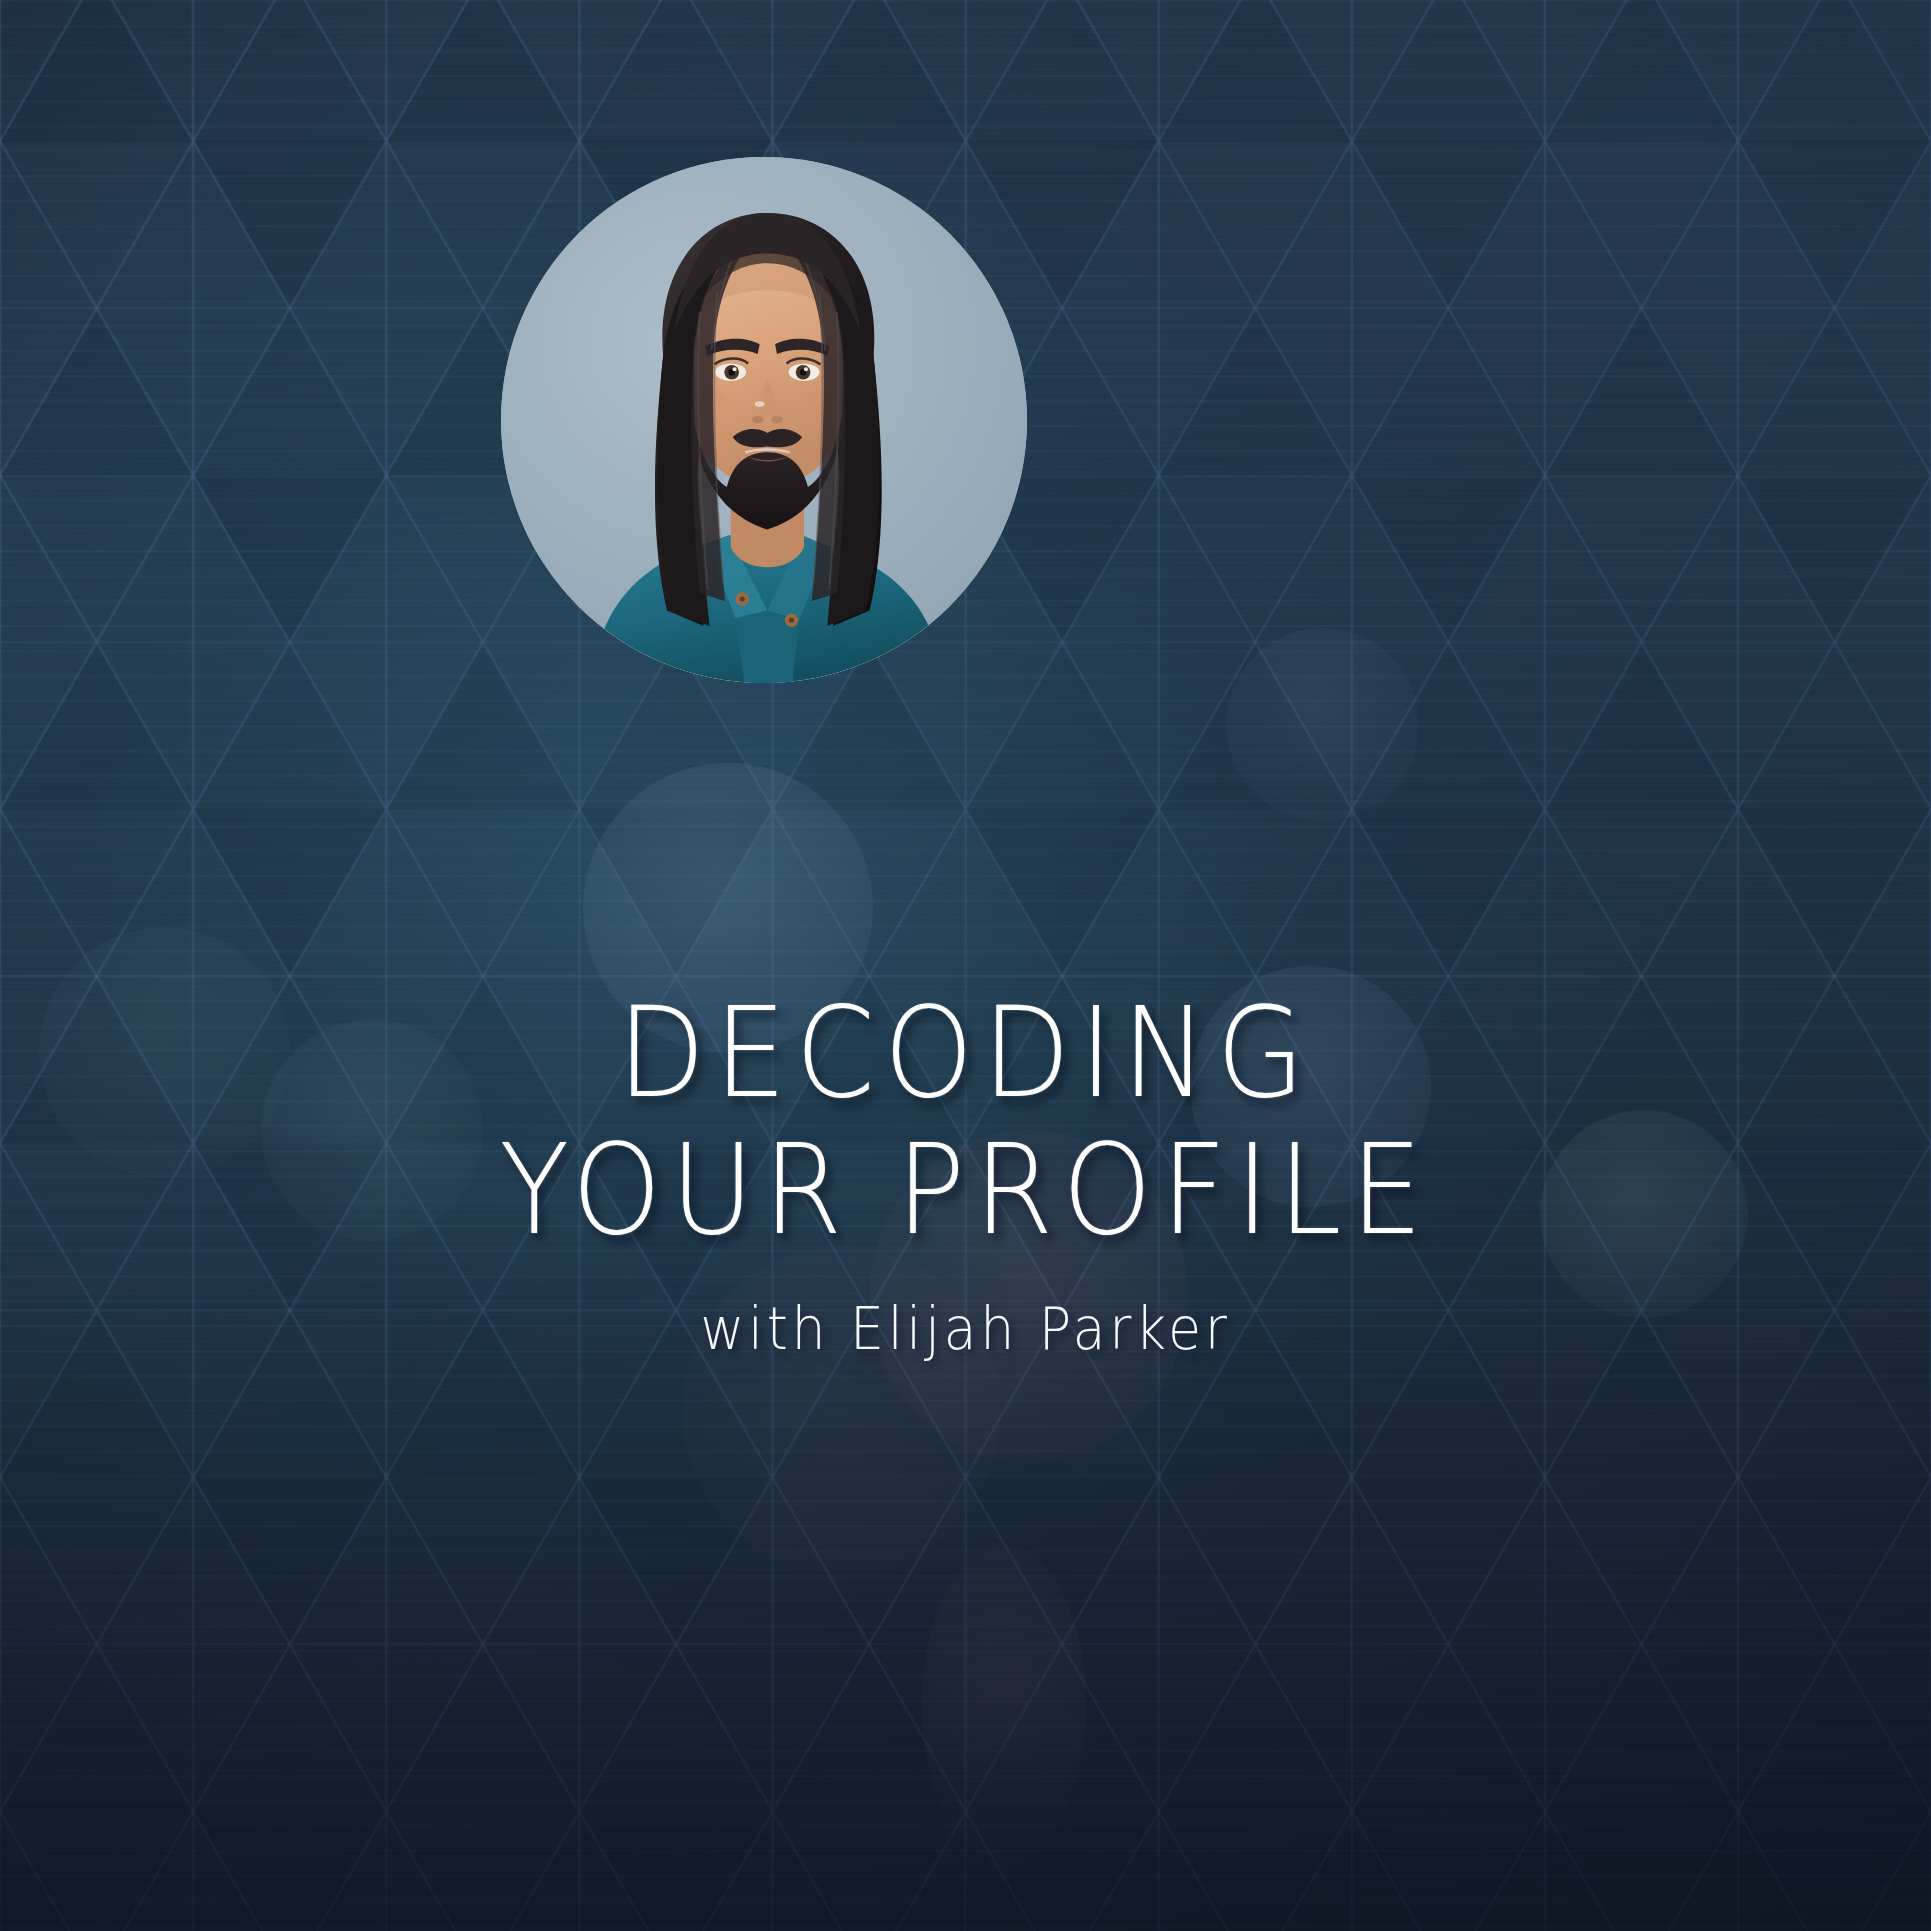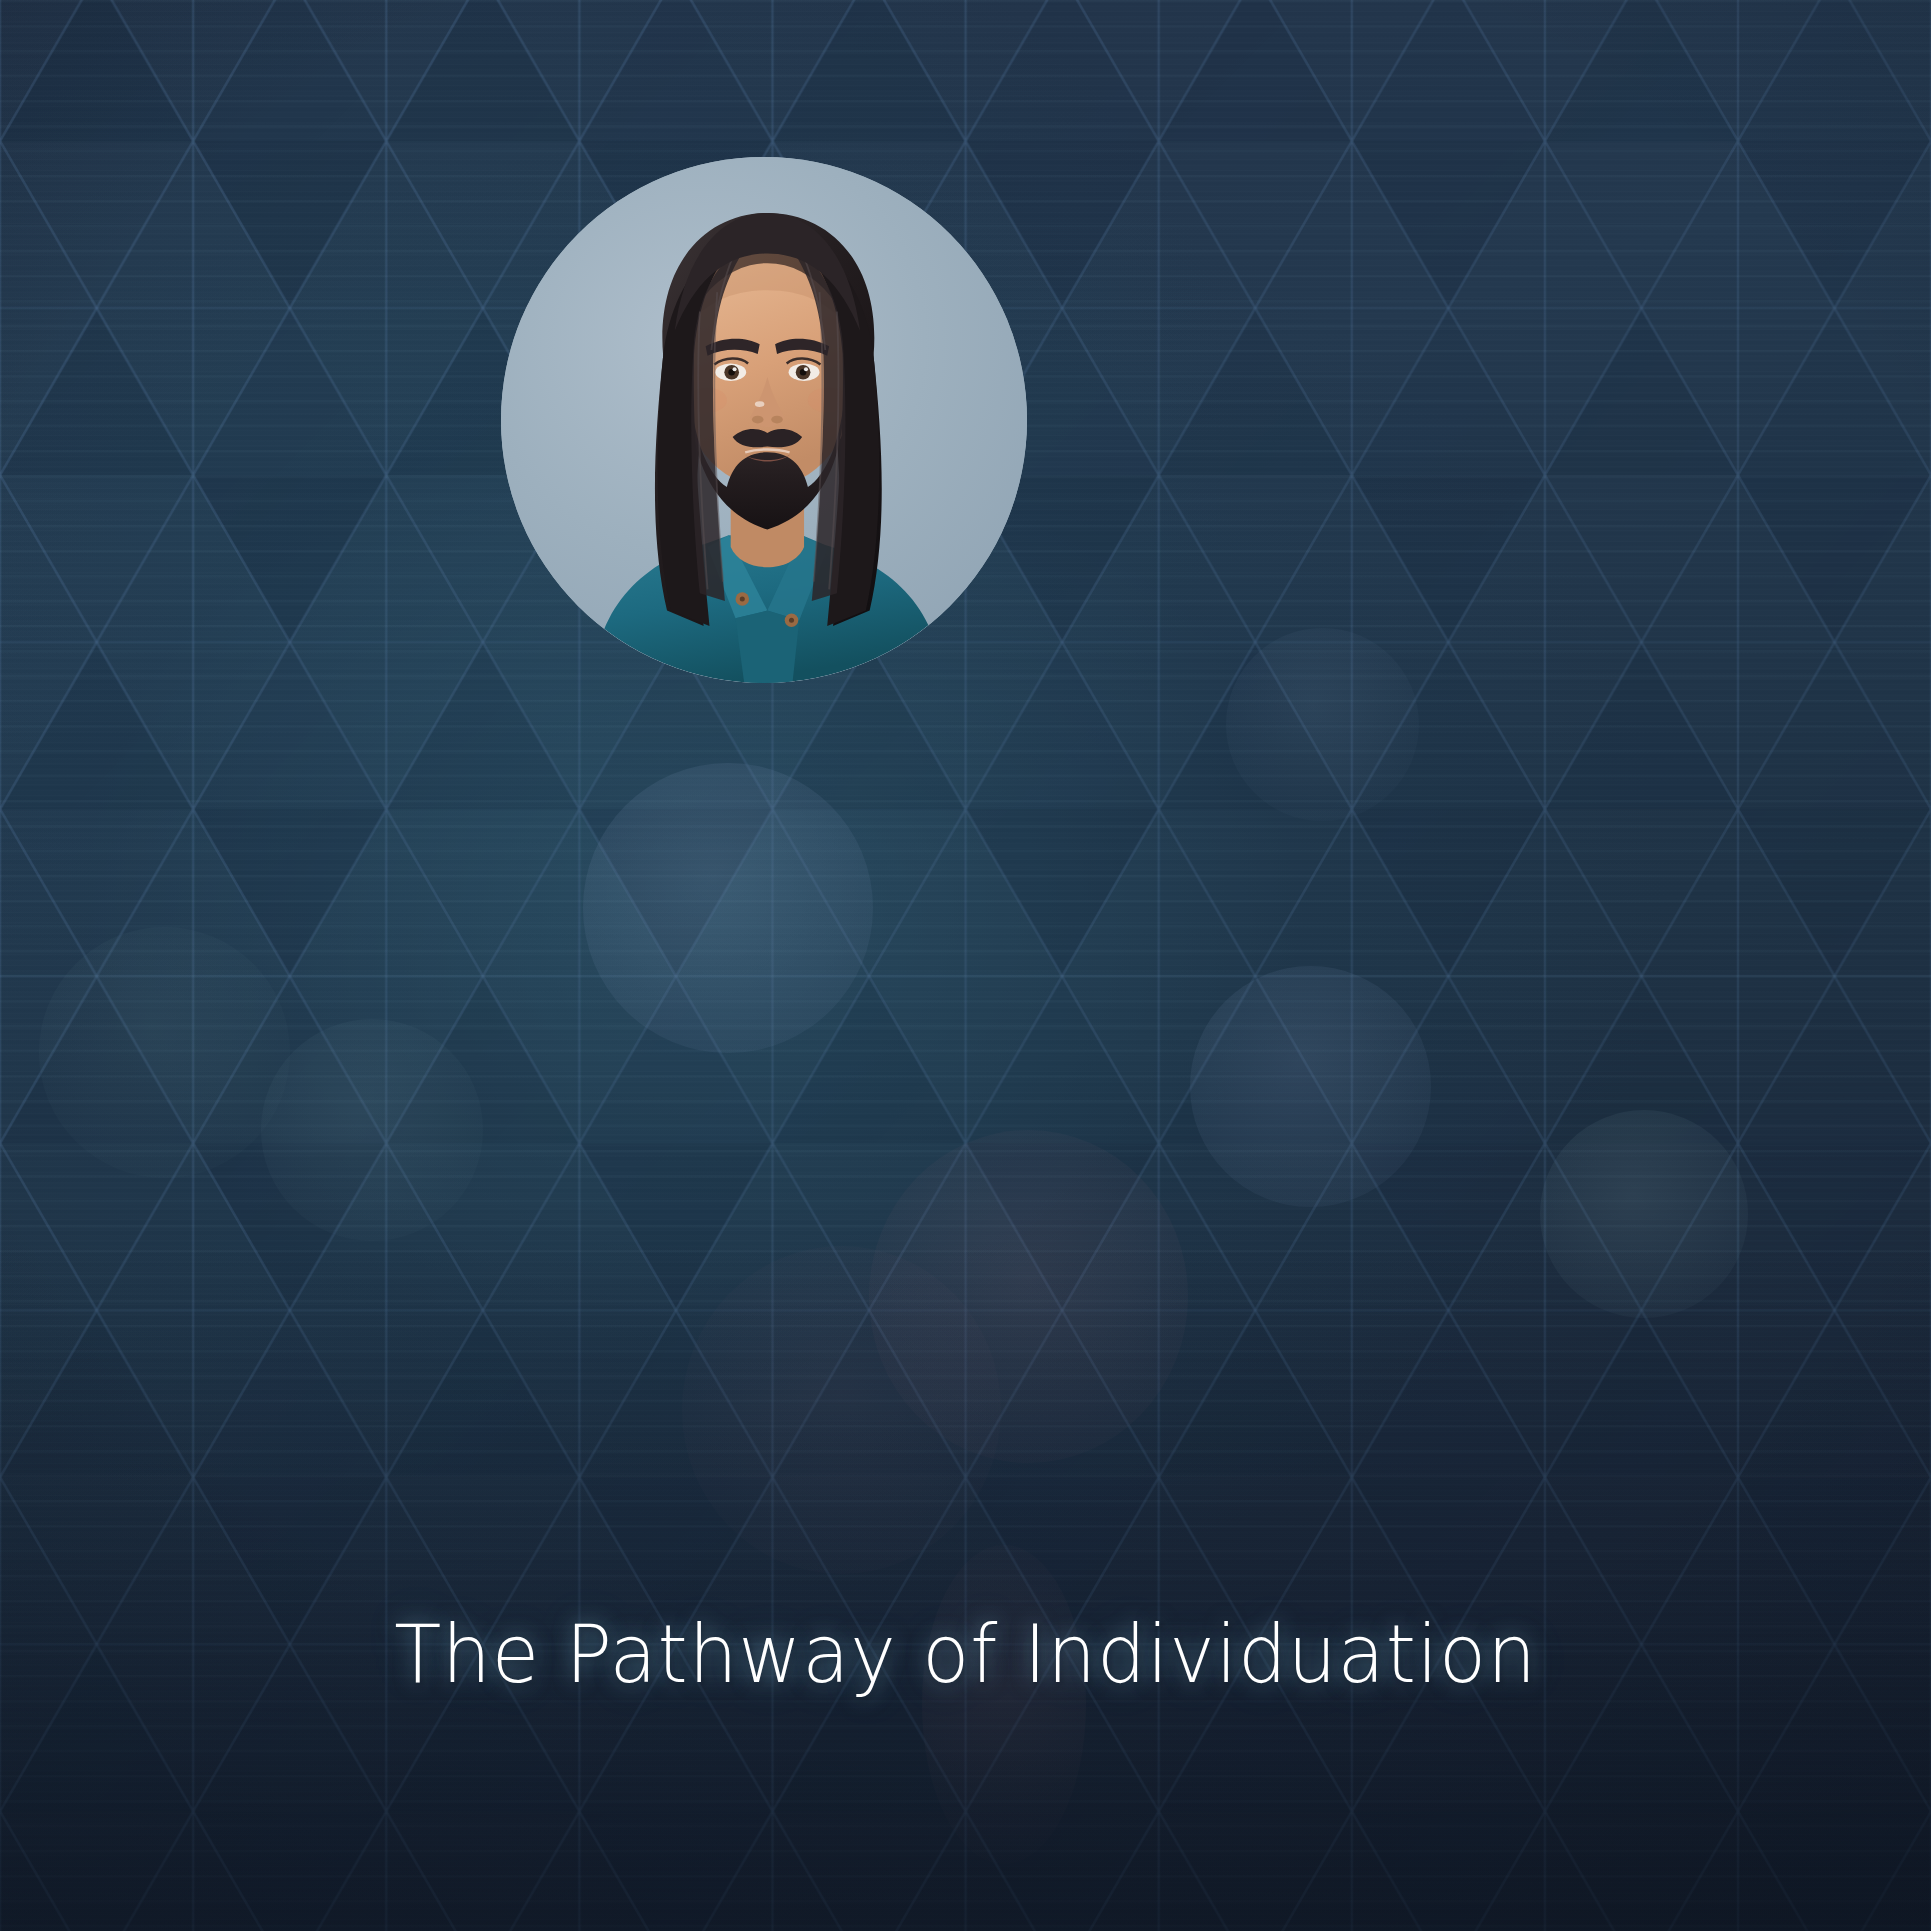--- a/index.html
+++ b/index.html
@@ -252,19 +252,21 @@
           <path d="M330 140 C336 230 332 340 324 440"></path>
           <path d="M246 90 C232 120 222 160 218 200"></path>
           <path d="M308 90 C322 120 332 160 336 200"></path>
         </g>
 
         <path d="M180 180 C190 104 226 58 276 58 C326 58 362 104 372 180 C350 126 318 100 276 100 C234 100 202 126 180 180 Z" fill="#2b2427"></path>
       </g>
     </svg>
   </div>
 
-
-  <div class="tagline-wrap">
-    <span class="tagline">The Pathway of Individuation</span>
+  <div class="titlewrap">
+    <span class="title-line">DECODING</span>
+    <span class="title-line">YOUR PROFILE</span>
+    <span class="byline">with Elijah Parker</span>
   </div>
 
+
 </div>
 
 
 </body></html>

